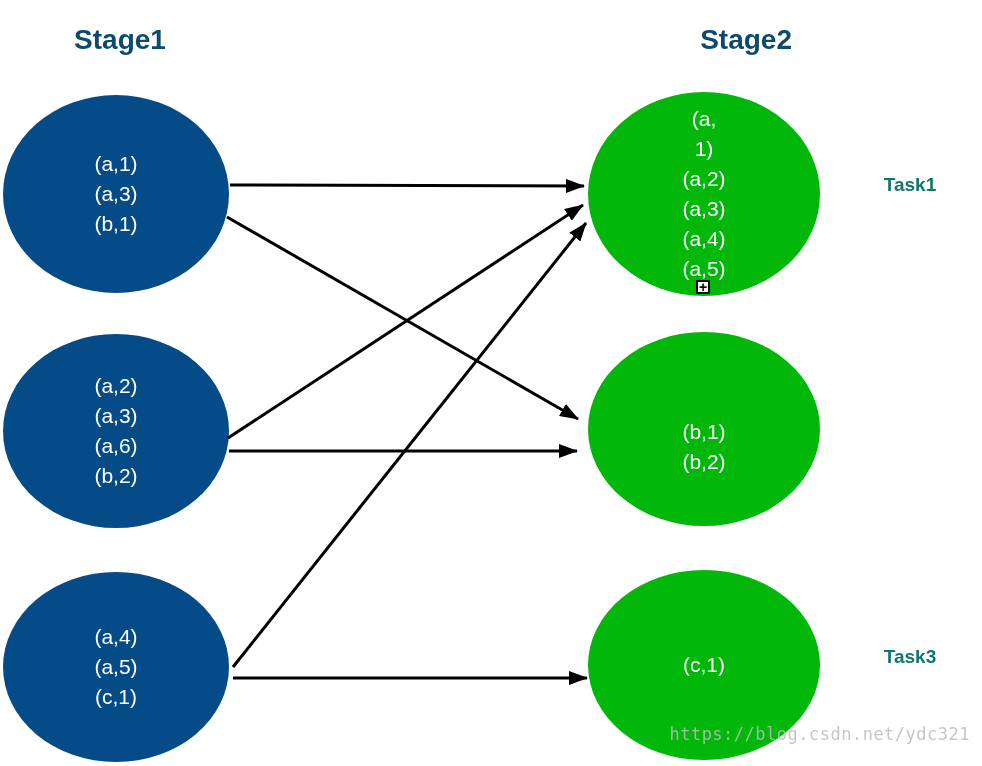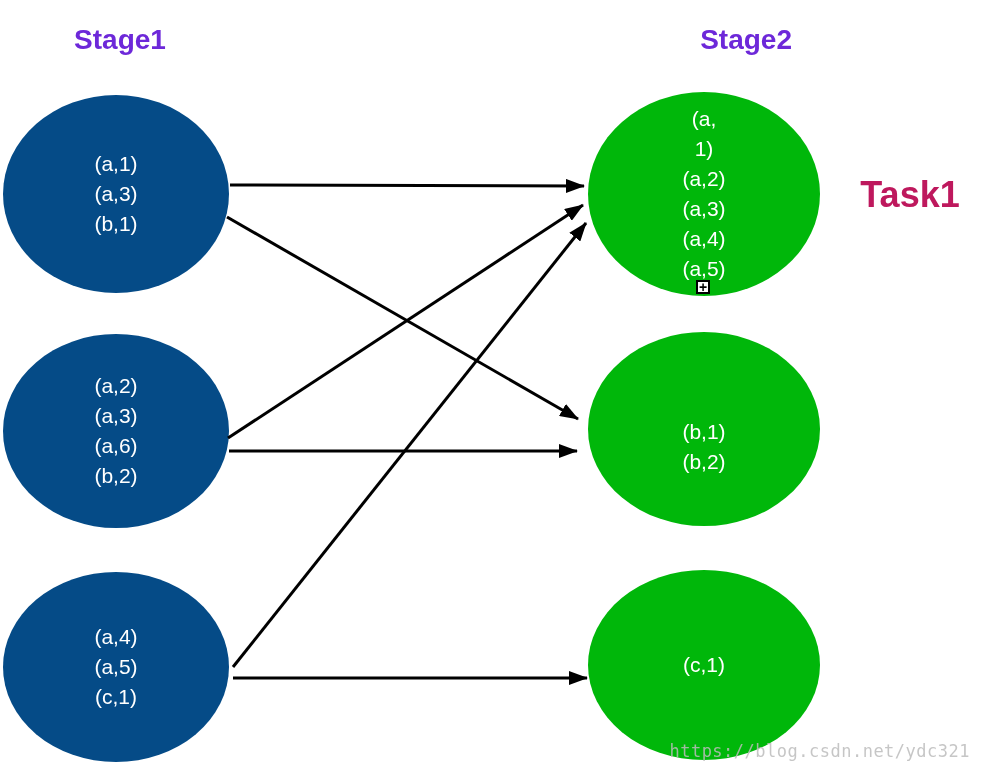--- a/index.html
+++ b/index.html
@@ -11,21 +11,21 @@
     overflow: hidden;
     font-family: "Liberation Sans", sans-serif;
   }
   .stage-title {
     position: absolute;
     top: 24px;
     width: 170px;
     text-align: center;
     font-size: 28px;
     font-weight: bold;
-    color: #6d28d9;
+    color: #0c4a6e;
     z-index: 2;
   }
   #stage1-title { left: 35px; }
   #stage2-title { left: 622px; text-align: right; }
 
   .node {
     position: absolute;
     border-radius: 50%;
     display: flex;
     flex-direction: column;
@@ -48,23 +48,23 @@
   #g3 { left: 588px; top: 570px; width: 232px; height: 190px; }
   #g2 .node-lines { transform: translateY(18px); }
 
   .node-lines { display: flex; flex-direction: column; align-items: center; }
 
   .task-label {
     position: absolute;
     left: 840px;
     width: 140px;
     text-align: center;
-    font-size: 36px;
+    font-size: 19px;
     font-weight: bold;
-    color: #be185d;
+    color: #0f766e;
     z-index: 2;
   }
   #task-label-1 { top: 174px; }
   #task-label-2 { top: 414px; }
   #task-label-3 { top: 646px; }
 
   svg.arrow-layer {
     position: absolute;
     left: 0; top: 0;
     width: 982px; height: 766px;
@@ -91,21 +91,21 @@
     font-weight: bold;
     line-height: 12px;
     color: #000;
     z-index: 4;
     box-sizing: border-box;
   }
 
   .watermark {
     position: absolute;
     right: 12px;
-    bottom: 5px;
+    bottom: 22px;
     font-family: "DejaVu Sans Mono", monospace;
     font-size: 17px;
     letter-spacing: 0.5px;
     color: rgba(188, 188, 188, 0.85);
     z-index: 5;
   }
 </style>
 </head>
 <body>
 
@@ -171,18 +171,19 @@
     </div>
   </div>
 
   <div class="node s2" id="g3">
     <div class="node-lines">
       <span>(c,1)</span>
     </div>
   </div>
 
   <div class="task-label" id="task-label-1">Task1</div>
+  <div class="task-label" id="task-label-3">Task3</div>
 
   <div class="expand-handle">+</div>
 
   <div class="watermark">https://blog.csdn.net/ydc321</div>
 
 </div>
 
 </body></html>

